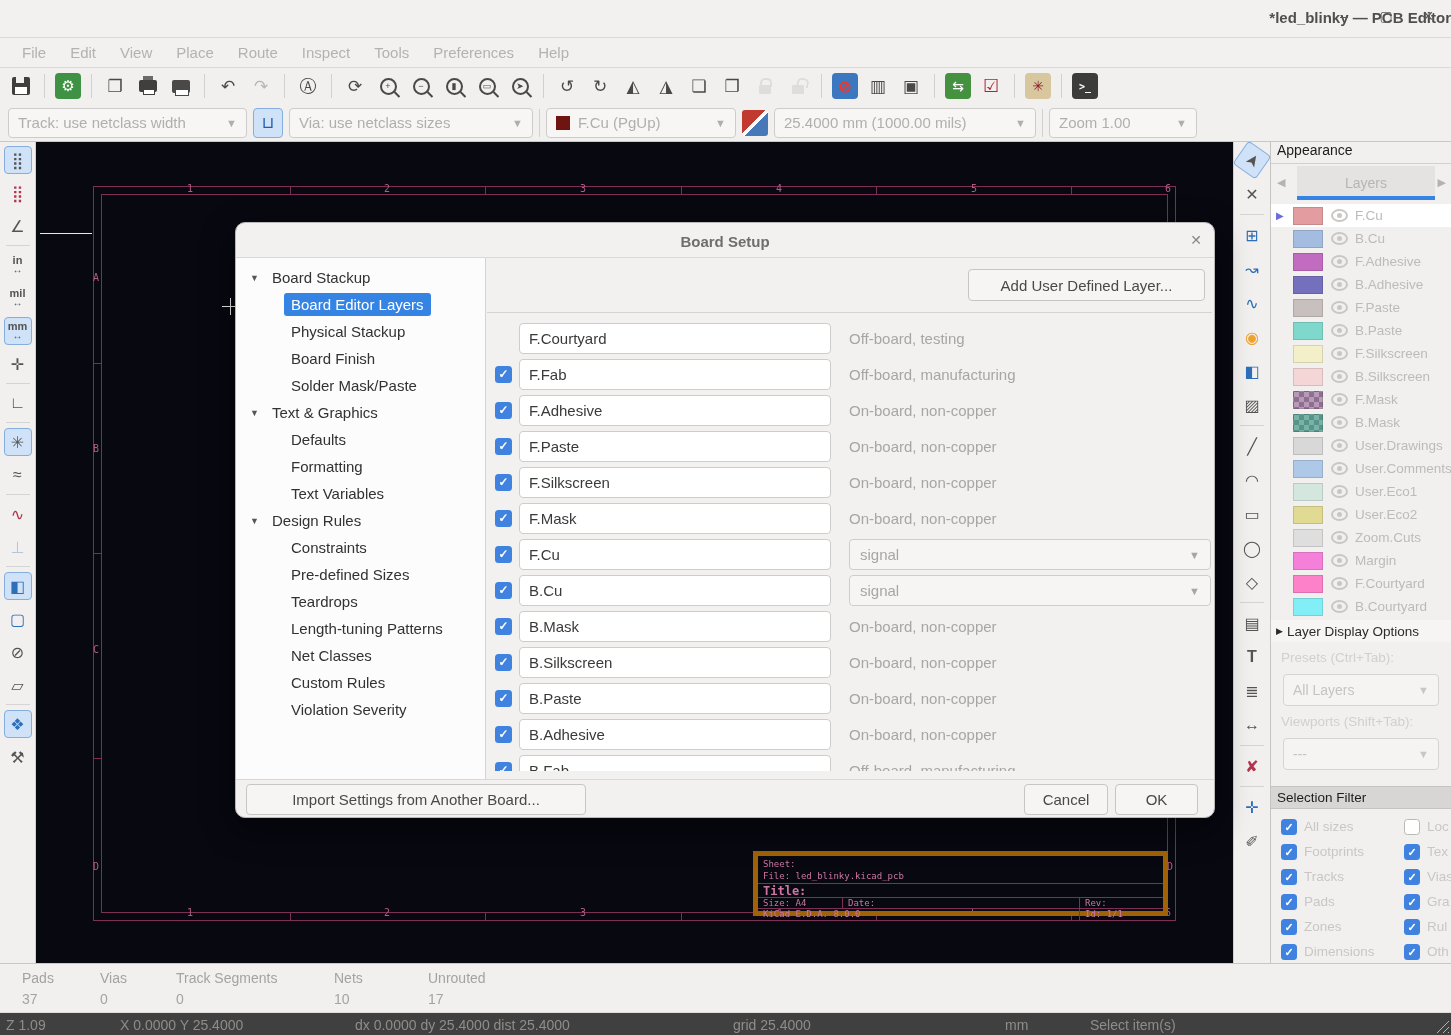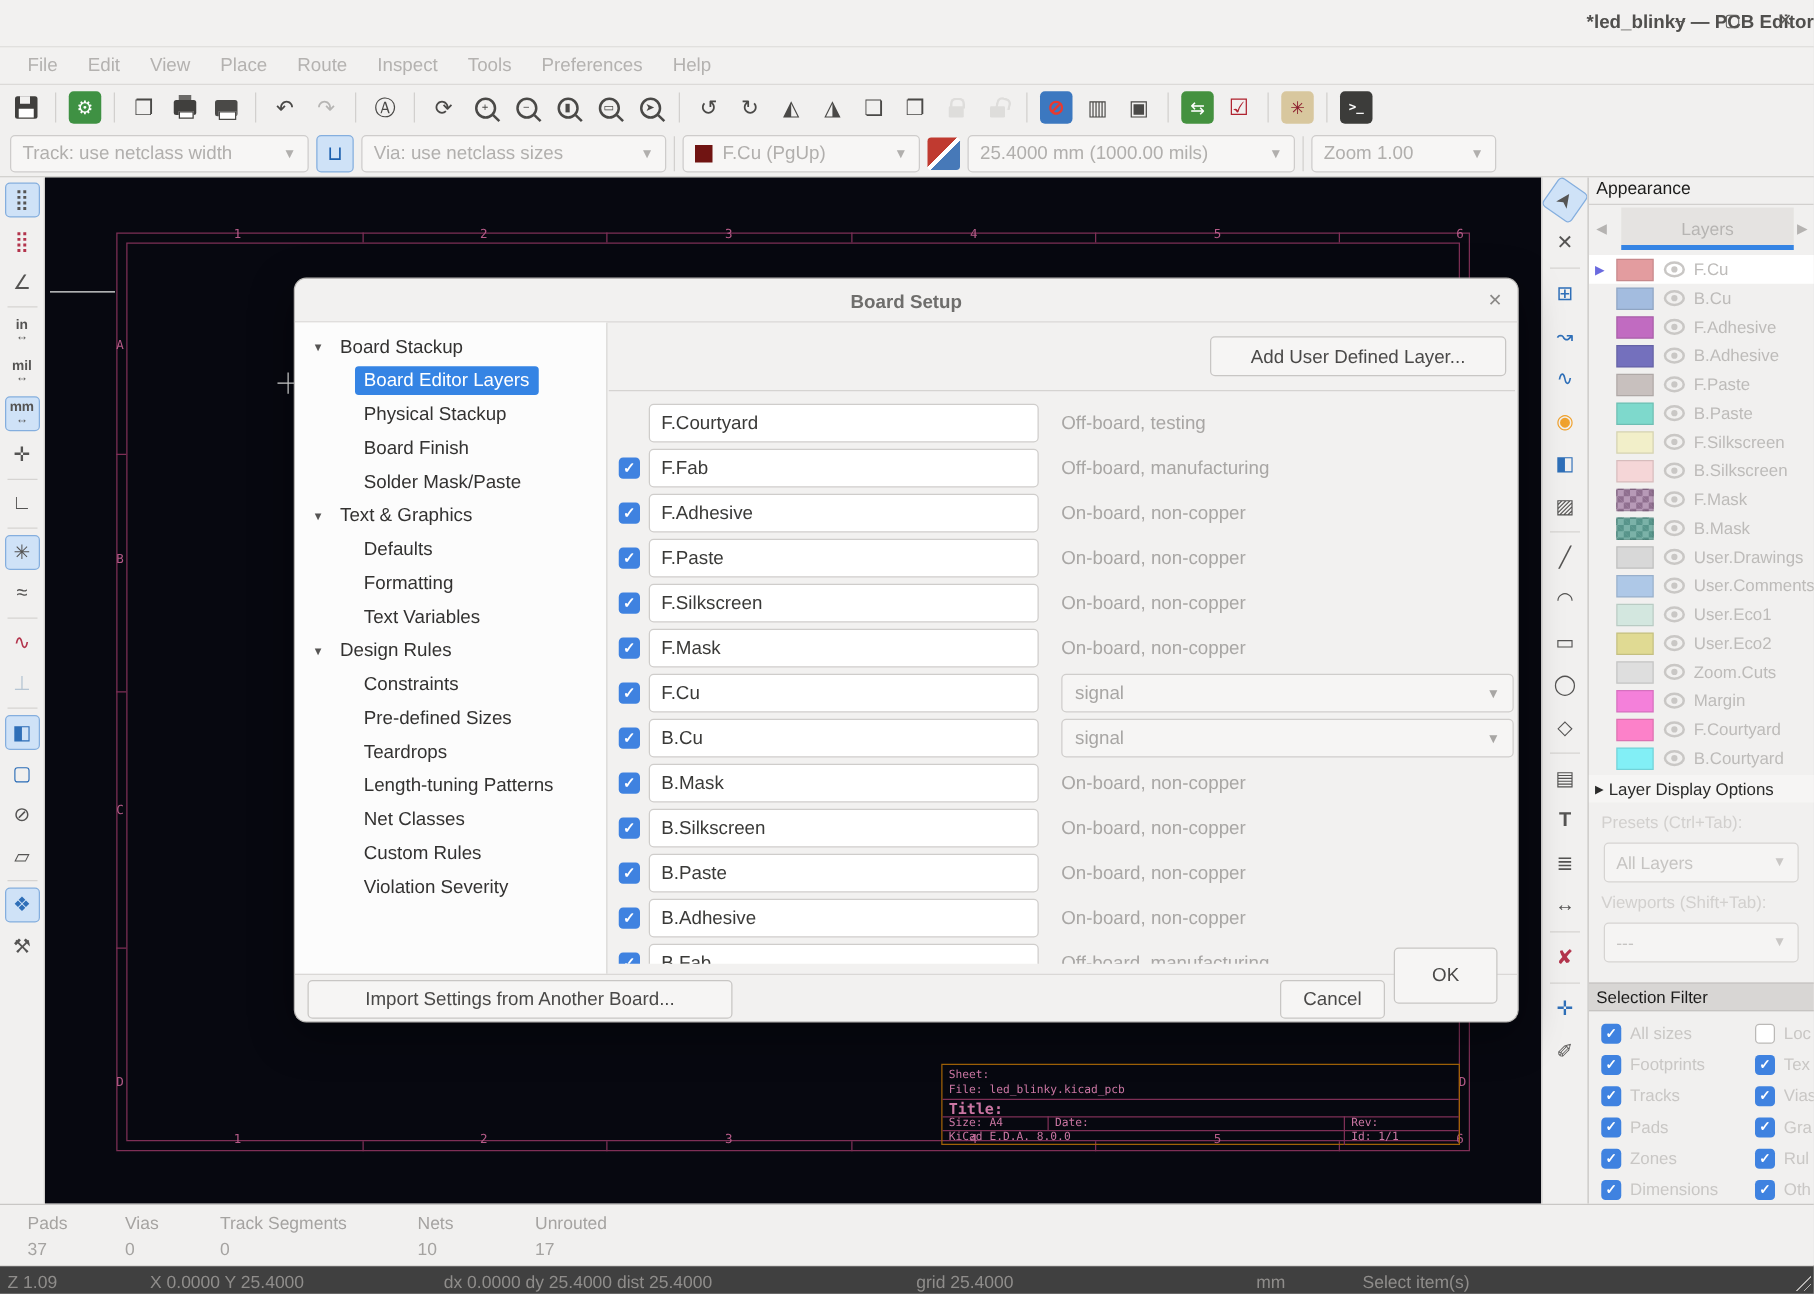--- a/index.html
+++ b/index.html
@@ -63,21 +63,21 @@
   .sti.rot45 { transform:rotate(-55deg); }
   .stsep { width:24px; height:1px; background:#d6d4d2; flex:none; }
 
   
   #canvas { position:absolute; left:36px; top:142px; width:1197px; height:821px; background:#070810; overflow:hidden; }
   .frame { position:absolute; border:1px solid #7e2f56; }
   .rlabel { position:absolute; color:#b55b88; font-size:10px; font-family:"DejaVu Sans Mono",monospace; transform:translate(-50%,-50%); }
   .tickv { position:absolute; width:1px; height:8px; background:#7e2f56; }
   .tickh { position:absolute; width:8px; height:1px; background:#7e2f56; }
   .wmark { position:absolute; background:#e8e8e8; }
-  #titleblock { position:absolute; left:717px; top:709px; width:415px; height:65px; border:1px solid #a16207; color:#cb76a3; font-family:"DejaVu Sans Mono",monospace; font-size:9px; }
+  #titleblock { position:absolute; left:717px; top:709px; width:415px; height:65px; border:5px solid #a16207; color:#cb76a3; font-family:"DejaVu Sans Mono",monospace; font-size:9px; }
   #titleblock .tline { position:absolute; left:0; right:0; height:1px; background:#7e2f56; }
   #titleblock .vline { position:absolute; width:1px; background:#7e2f56; }
   #titleblock span { position:absolute; white-space:nowrap; }
   .tb-title { font-weight:bold; font-size:12px; }
 
   
   #dialog { position:absolute; left:235px; top:222px; width:980px; height:596px; background:#f2f1f0; border:1px solid #bab8b6; border-radius:10px; box-shadow:0 10px 34px rgba(0,0,0,.4); z-index:20; }
   #dlg-title { position:absolute; left:0; right:0; top:10px; text-align:center; font-size:15px; font-weight:bold; color:#6f6e6c; }
   #dlg-close { position:absolute; right:12px; top:9px; color:#8a8886; font-size:14px; }
   #dlg-hsep { position:absolute; left:0; top:34px; width:100%; height:1px; background:#dad8d6; }
@@ -95,21 +95,21 @@
   .cb { width:17px; height:17px; border-radius:3.5px; background:#3f82e0; color:#fff; font-size:12px; line-height:17px; text-align:center; font-weight:bold; flex:none; }
   .cb.un { background:#fff; border:1px solid #bbb9b7; }
   .cb.hidden { visibility:hidden; }
   .lname { width:312px; height:31px; margin-left:7px; background:#fff; border:1px solid #cfcdcb; border-radius:4px; font-size:15px; color:#3a3a38; padding-left:9px; display:flex; align-items:center; }
   .ltype { margin-left:18px; font-size:15px; color:#a8a6a4; }
   .ldrop { margin-left:18px; width:362px; height:31px; background:#f6f5f4; border:1px solid #cfcdcb; border-radius:4px; display:flex; align-items:center; padding:0 10px; font-size:15px; color:#a8a6a4; }
   .ldrop .arr { margin-left:auto; font-size:11px; color:#a8a6a4; }
   #dlg-fsep { position:absolute; left:0; top:556px; width:100%; height:1px; background:#dad8d6; }
   #dlg-import { position:absolute; left:10px; top:561px; width:340px; height:31px; }
   #dlg-cancel { position:absolute; left:788px; top:561px; width:84px; height:31px; }
-  #dlg-ok { position:absolute; left:879px; top:535px; width:83px; height:45px; }
+  #dlg-ok { position:absolute; left:879px; top:561px; width:83px; height:31px; }
 
   
   #appearance { position:absolute; left:1270px; top:142px; width:181px; height:821px; background:#f1f0ef; border-left:1px solid #c6c4c2; overflow:hidden; }
   #app-header { position:absolute; left:0; top:0; width:100%; height:22px; font-size:14px; color:#1c1c1b; padding-left:6px; border-bottom:1px solid #d2d0ce; }
   .tab-arrow { position:absolute; top:34px; color:#b5b3b1; font-size:11px; }
   #app-tab { position:absolute; left:26px; top:24px; width:138px; height:34px; background:#e5e3e1; color:#b7b5b3; font-size:14px; display:flex; align-items:center; justify-content:center; }
   #app-tabline { position:absolute; left:26px; top:54px; width:138px; height:4px; background:#3584e4; }
   #app-layers { position:absolute; left:0; top:62px; width:181px; height:415px; overflow:hidden; }
   .alrow { height:23px; display:flex; align-items:center; position:relative; }
   .alrow.selrow { background:#fff; }

